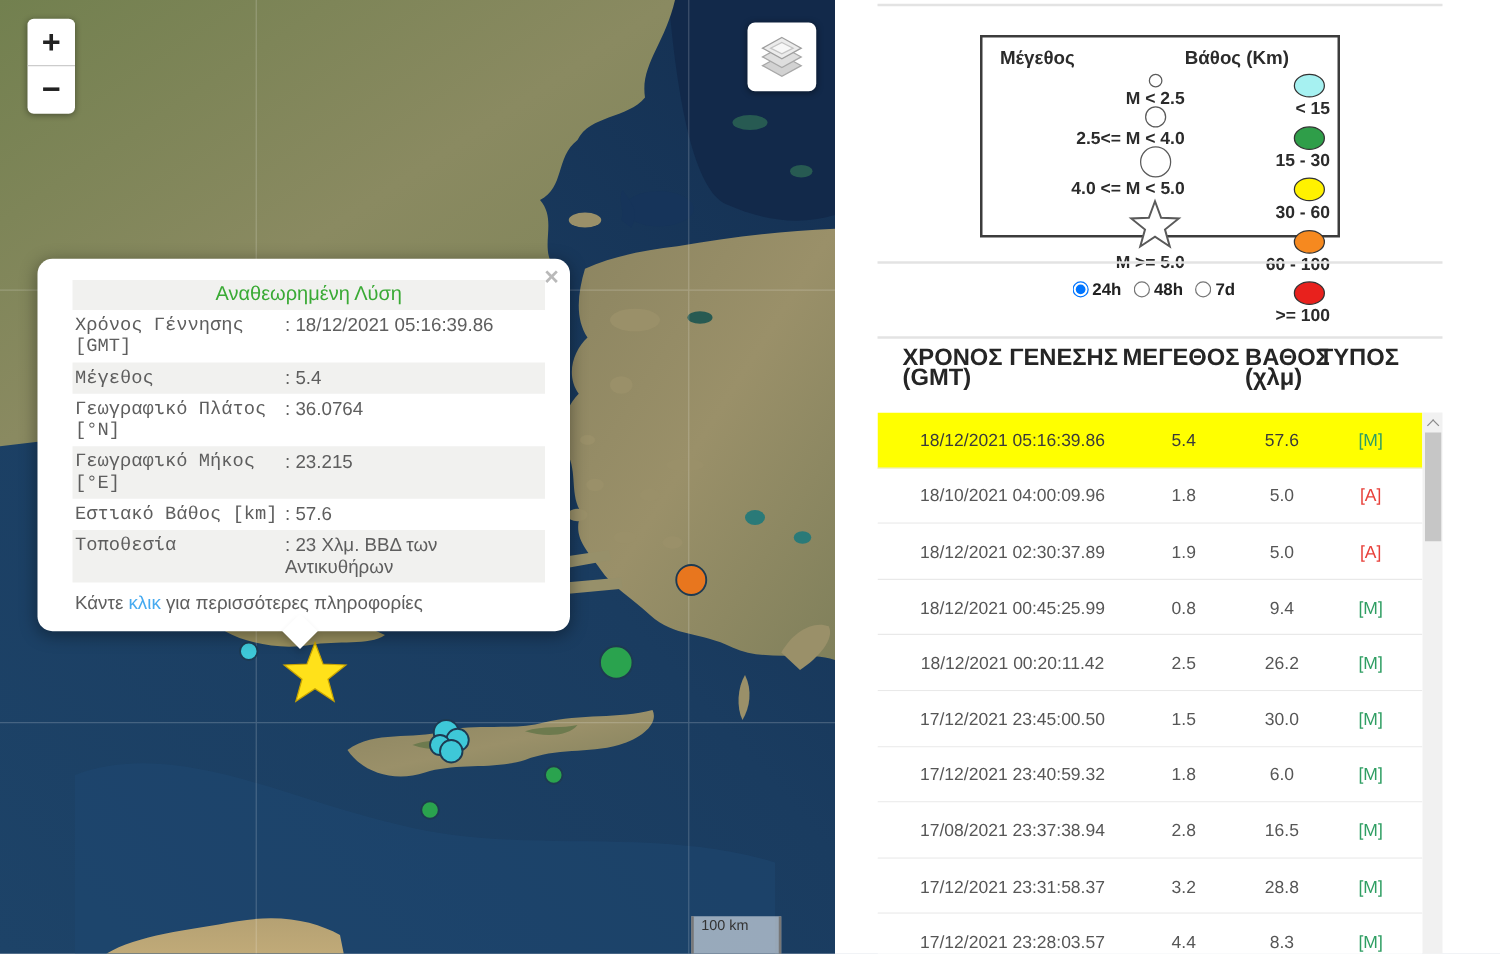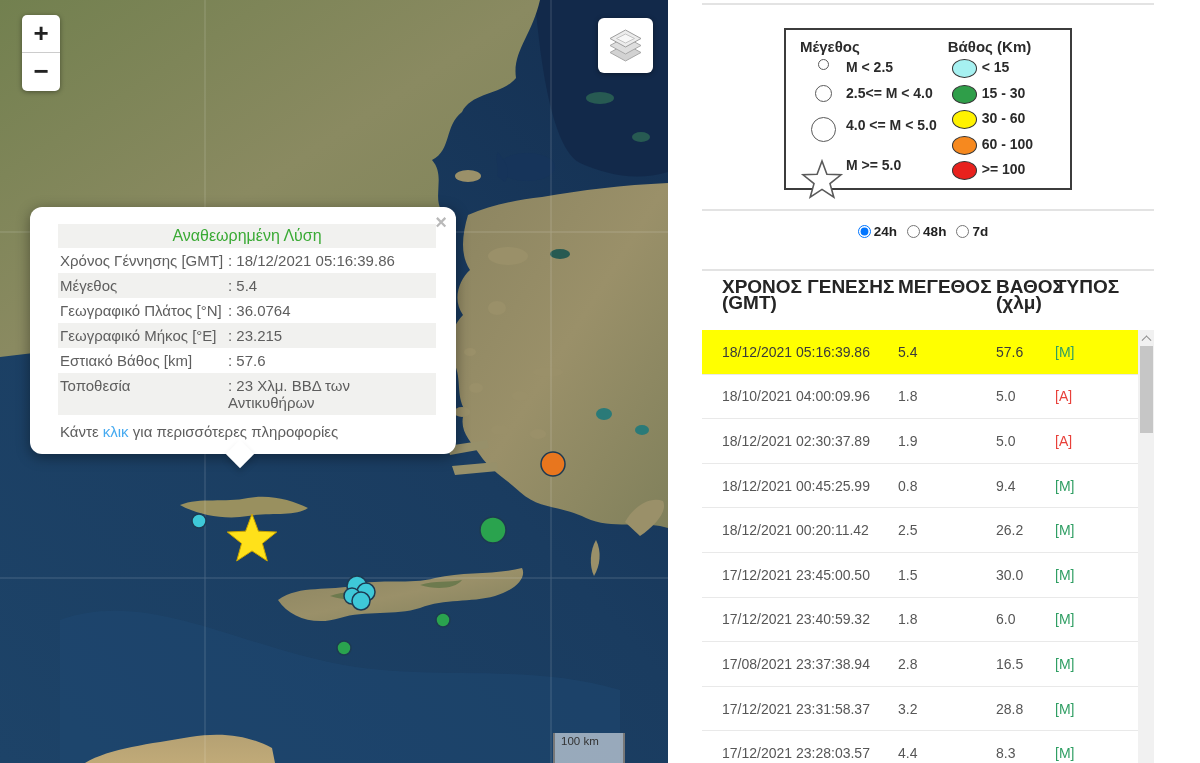--- a/index.html
+++ b/index.html
@@ -31,55 +31,55 @@
   .popup-box { background:#fff; border-radius:12px; box-shadow:0 3px 14px rgba(0,0,0,.4);
     padding:17px 20px 12px 28px; position:relative; }
   .popup-tip { position:absolute; left:200px; top:100%; margin-top:-10px; width:20px; height:20px;
     background:#fff; transform:rotate(45deg); box-shadow:3px 3px 6px rgba(0,0,0,.15); }
   .popup-close { position:absolute; right:9px; top:5px; font-size:20px; font-weight:bold;
     color:#b9b9b9; cursor:pointer; line-height:20px; }
   .popup-title { background:#f1f1ef; color:#3aaa35; text-align:center; font-size:16px;
     padding:3px 0; }
   .popup-row { display:flex; font-size:15px; color:#5e5e5e; }
   .popup-row.stripe { background:#f1f1ef; }
-  .popup-row .lbl { width:170px; padding:4px 4px 4px 2px; flex-shrink:0; }
+  .popup-row .lbl { width:170px; padding:4px 4px 4px 2px; flex-shrink:0;font-family:Liberation Mono, monospace; }
   .popup-row .val { flex:1; padding:4px 0; }
   .popup-foot { font-size:15px; color:#5e5e5e; padding:8px 0 2px 2px; }
   .popup-foot a { color:#46aaf0; text-decoration:none; cursor:pointer;text-align:right; }
 
   
   .sidebar { position:absolute; left:702px; top:0; width:452px; height:763px; }
   .divider { position:absolute; left:0; width:452px; height:2px; background:#e3e3e3; }
   .div1 { top:3px; } .div2 { top:209px; } .div3 { top:269px; }
 
   .legend-box { position:absolute; left:82px; top:28px; width:288px; height:162px;
     border:2px solid #3c3c3c; background:#fff; display:flex; padding:8px 6px 6px 14px; }
   .leg-col-mag { width:150px; }
   .leg-col-depth { width:118px; padding-top:0; }
   .leg-title { font-size:15px; font-weight:bold; color:#2b2b2b; margin-bottom:4px; }
-  .leg-item { display:flex; align-items:flex-start; color:#2b2b2b; font-weight:bold; font-size:14px; }
+  .leg-item { display:flex; align-items:flex-end; color:#2b2b2b; font-weight:bold; font-size:14px;flex-direction:column; }
   .leg-sym { width:46px; display:flex; justify-content:center; align-items:center; flex-shrink:0; }
   .leg-circle { border:1.6px solid #5a5a5a; border-radius:50%; background:#fff; }
   .leg-ellipse { width:25px; height:19px; border:1.6px solid #333; border-radius:50%; }
   .leg-col-depth .leg-item { margin-bottom:6.5px; }
   .leg-col-depth .leg-sym { width:34px; }
 
   .radio-row { position:absolute; left:0; top:224px; width:452px; text-align:center;
     font-size:13.5px; font-weight:bold; color:#222; }
   .radio-row label { margin-right:10px; cursor:pointer; }
   .radio-row input { vertical-align:-2px; margin-right:3px; cursor:pointer; }
 
   .tbl-head { position:absolute; left:0; top:279px; right:16px; display:grid;
     grid-template-columns:176px 98px 59px auto; padding-left:20px;
     font-size:19px; font-weight:bold; color:#252525; line-height:16px; white-space:pre-line; }
 
   .tbl-body { position:absolute; left:0; top:330px; right:16px; height:433px; overflow:hidden; }
   .t-row { display:grid; grid-template-columns:176px 98px 59px auto; padding-left:20px;
     height:44.6px; align-items:center; font-size:14px; color:#565656;
-    border-bottom:1px solid #e9e9e9; cursor:pointer; background:#fff; }
+    border-bottom:1px solid #e9e9e9; cursor:pointer; background:#fff;text-align:center; }
   .t-row.hl { background:#ffff00; color:#3a3a3a; }
   .t-row .c-type { font-weight:normal; }
 
   .scrollbar { position:absolute; right:0; top:330px; width:16px; height:433px; background:#f1f1f1; }
   .sb-arrow { height:15px; display:flex; align-items:center; justify-content:center; cursor:pointer; }
   .sb-arrow .chev { width:7px; height:7px; border-left:1.6px solid #8a8a8a; border-top:1.6px solid #8a8a8a;
     transform:rotate(45deg) translate(2px,2px); }
   .sb-thumb { position:absolute; left:1.5px; top:16px; width:13px; height:87px; background:#c6c6c6; cursor:pointer; }
 </style>
 </head>

